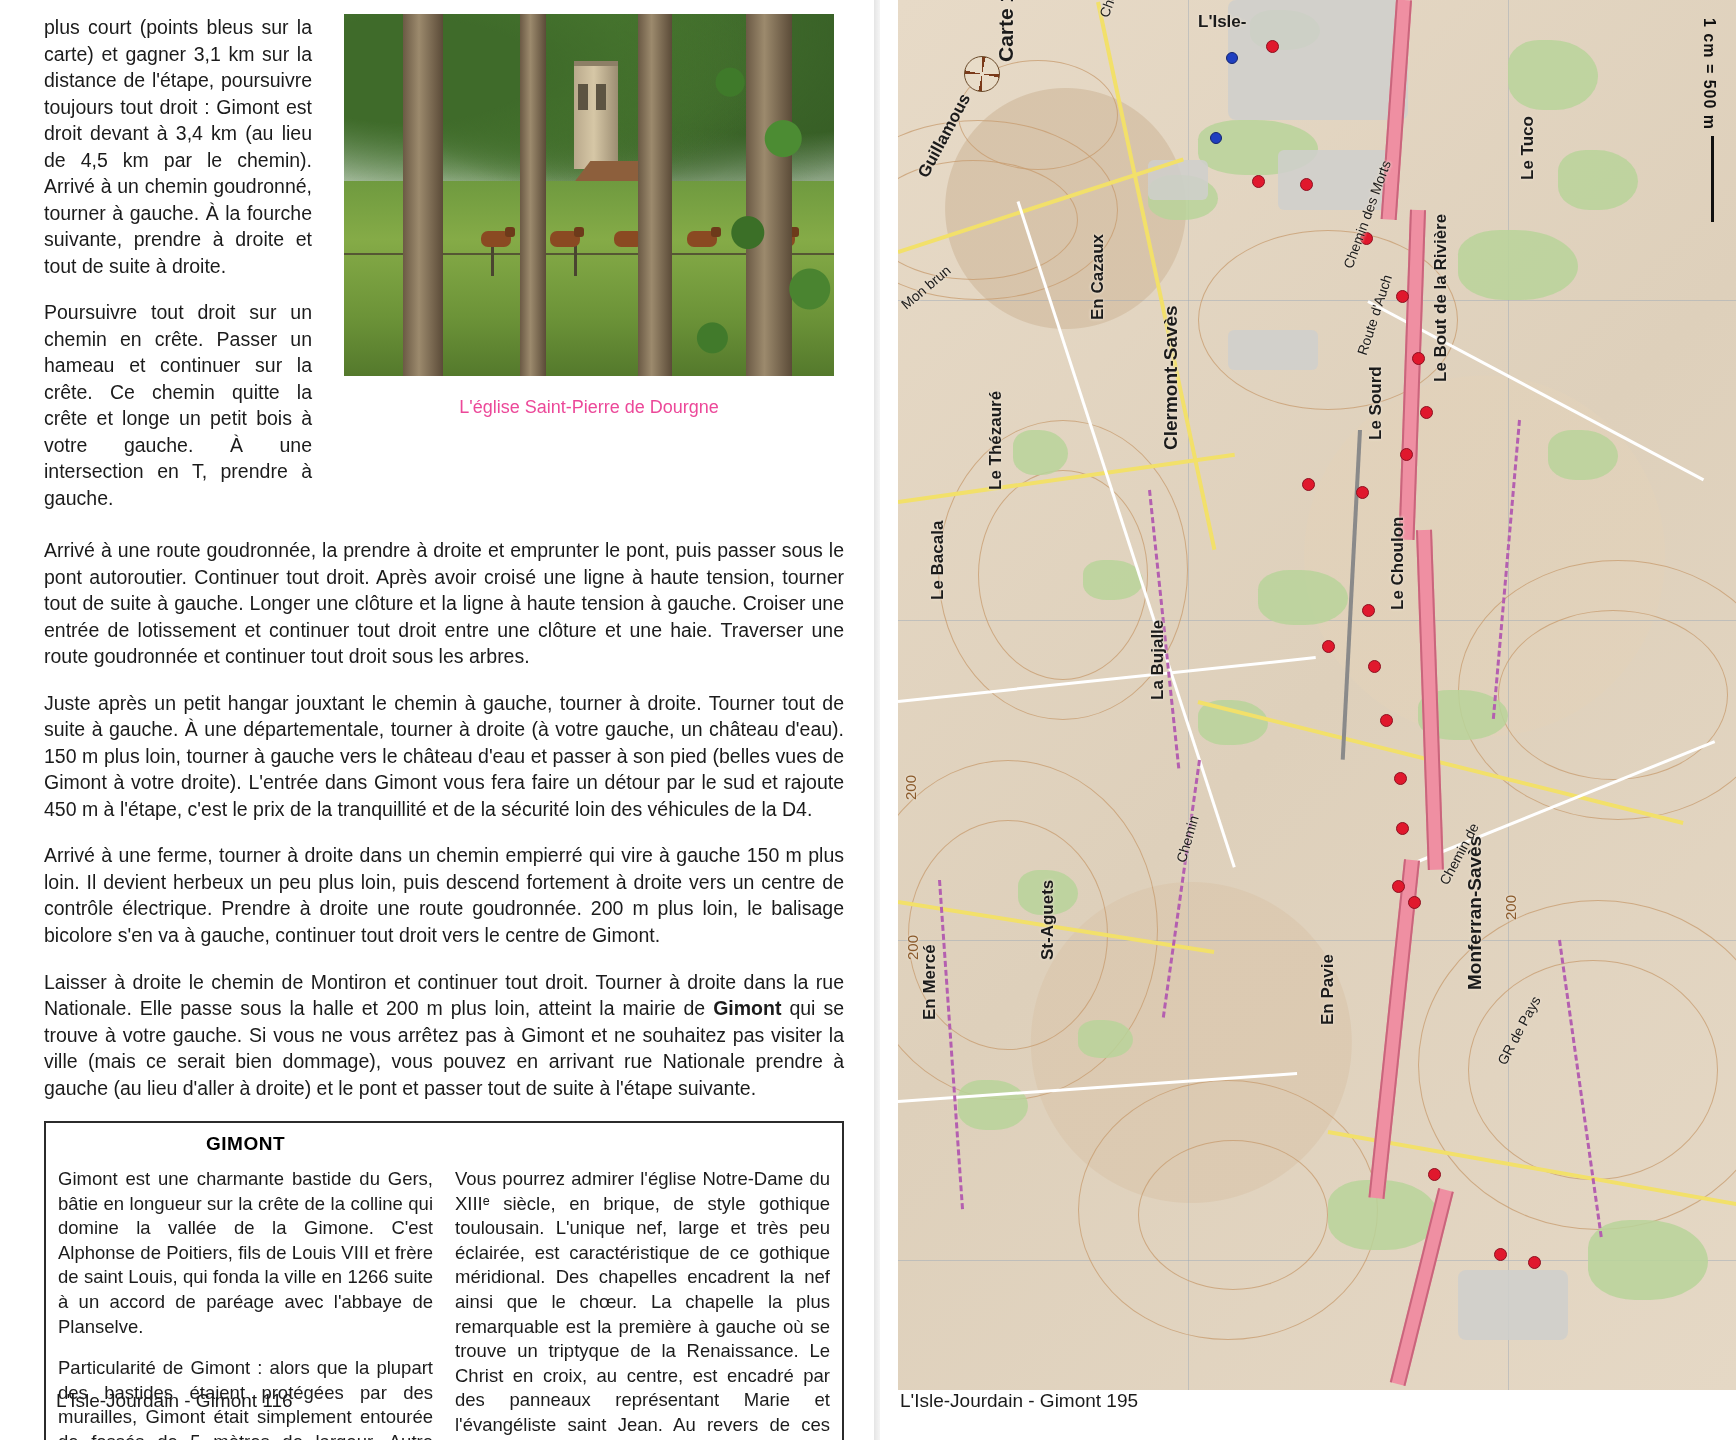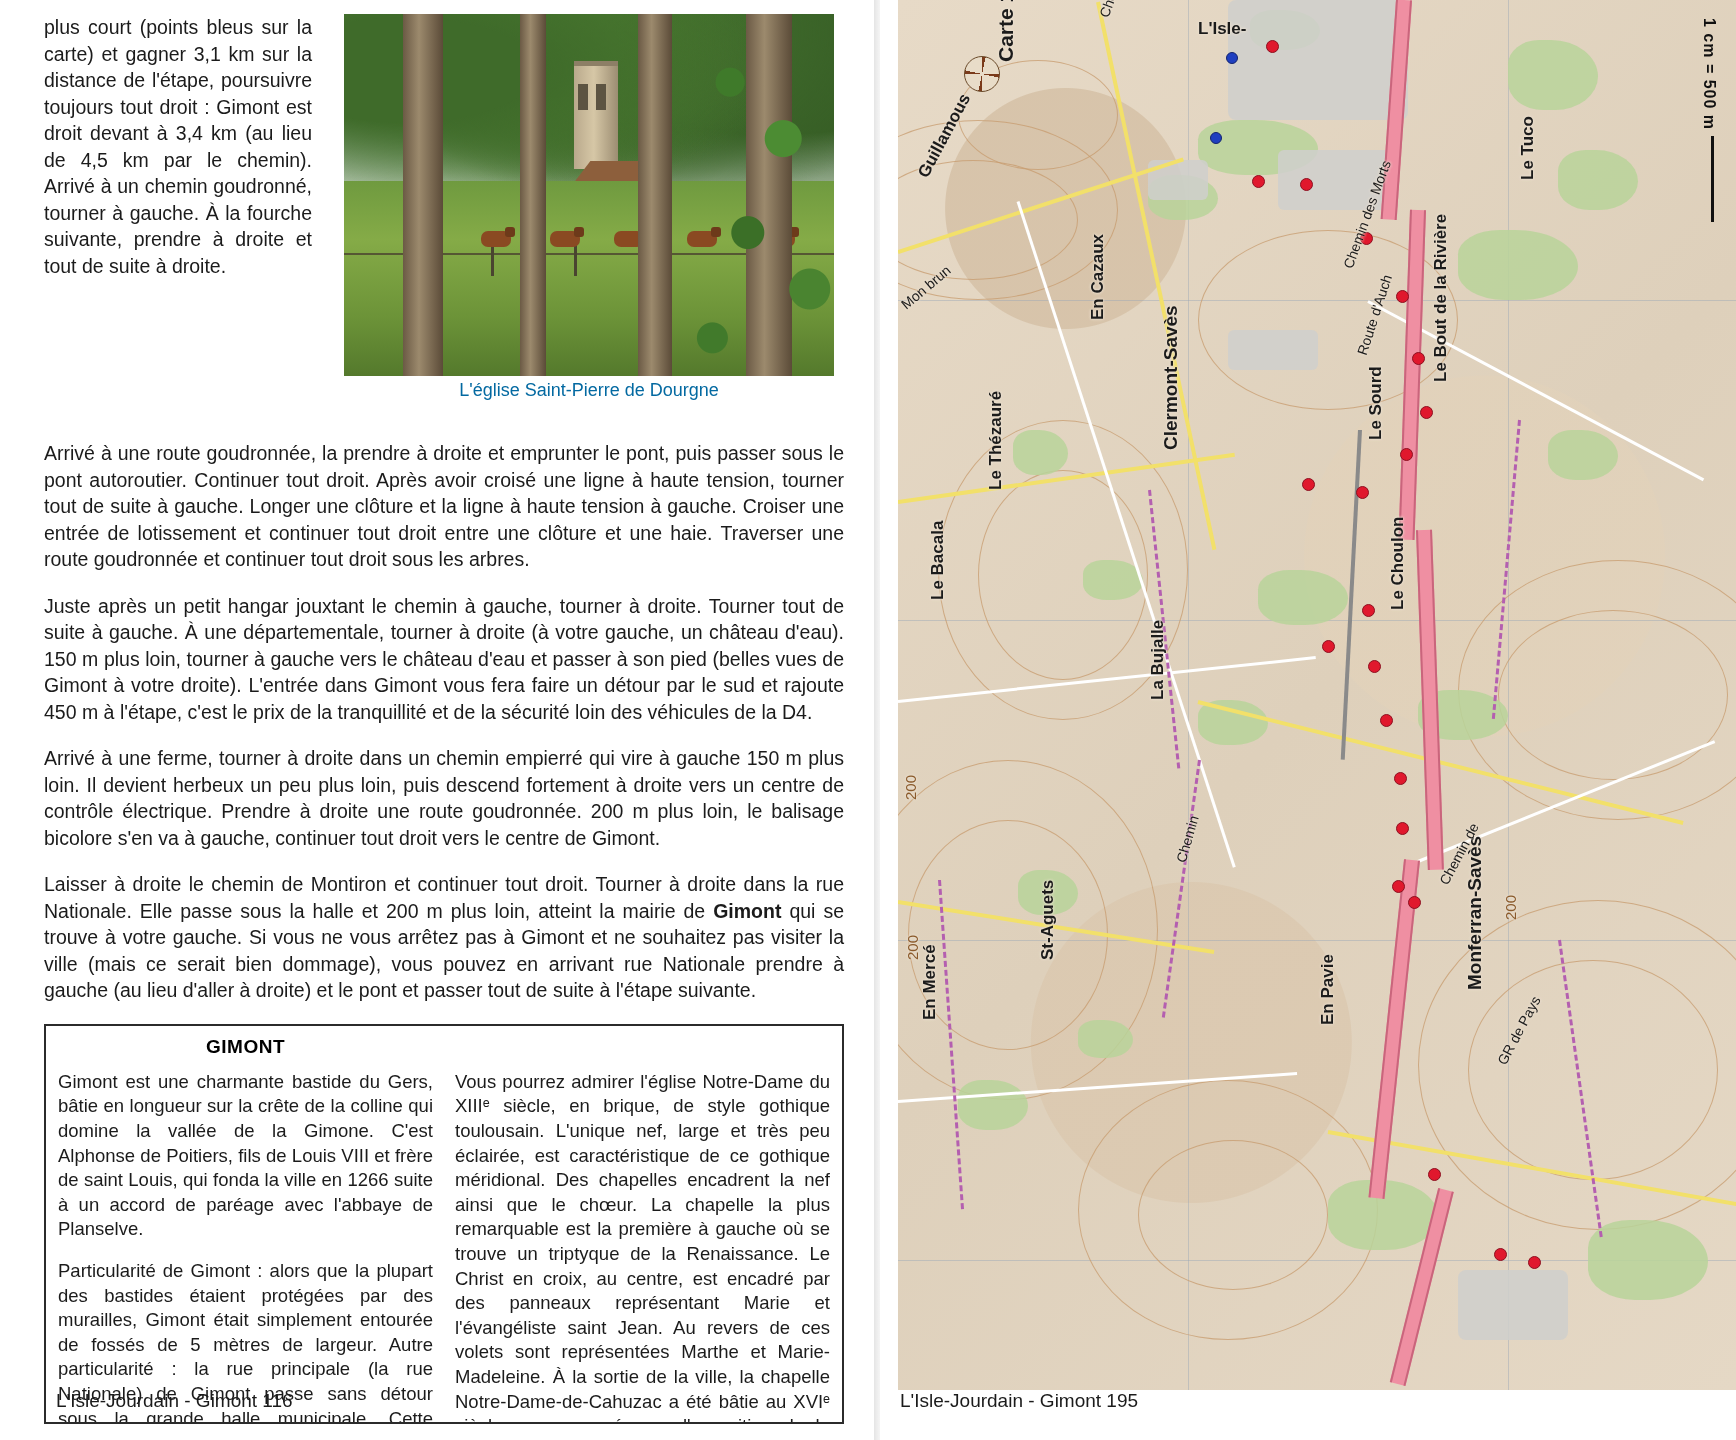--- a/index.html
+++ b/index.html
@@ -124,23 +124,23 @@
     position:absolute; right:-4%; top:-2%; width: 36%; height: 104%;
     background:
       radial-gradient(circle at 30% 20%, #3f7a2a 0 14px, transparent 15px),
       radial-gradient(circle at 60% 35%, #4c8c33 0 18px, transparent 19px),
       radial-gradient(circle at 40% 60%, #3b6f27 0 16px, transparent 17px),
       radial-gradient(circle at 75% 75%, #4a8430 0 20px, transparent 21px),
       radial-gradient(circle at 20% 88%, #417a2b 0 15px, transparent 16px);
   }
   #photo-caption {
     text-align: center;
-    color: #0369a1;
+    color: #ec4899;
     font-size: 18px;
-    padding-top: 4px;
+    padding-top: 21px;
   }
 
   #body-text { clear: both; padding-top: 6px; }
   #body-text p { margin: 0 0 20px 0; }
   #body-text p:first-child { margin-top: 0; }
   .b { font-weight: bold; }
 
   
   #gimont-box {
     margin-top: 6px;
@@ -297,20 +297,21 @@
           <div class="trunk t2"></div>
           <div class="trunk t3"></div>
           <div class="trunk t4"></div>
           <div class="ph-leaves"></div>
         </div>
         <div id="photo-caption">L'église Saint-Pierre de Dourgne</div>
       </div>
 
       <div id="intro-text" class="col-text">
         <p>plus court (points bleus sur la carte) et gagner 3,1 km sur la distance de l'étape, poursuivre toujours tout droit : Gimont est droit devant à 3,4 km (au lieu de 4,5 km par le chemin). Arrivé à un chemin goudronné, tourner à gauche. À la fourche suivante, prendre à droite et tout de suite à droite.</p>
+        <p>Poursuivre tout droit sur un chemin en crête. Passer un hameau et continuer sur la crête. Ce chemin quitte la crête et longe un petit bois à votre gauche. À une intersection en T, prendre à gauche.</p>
       </div>
     </div>
 
     <div id="body-text" class="col-text">
       <p>Arrivé à une route goudronnée, la prendre à droite et emprunter le pont, puis passer sous le pont autoroutier. Continuer tout droit. Après avoir croisé une ligne à haute tension, tourner tout de suite à gauche. Longer une clôture et la ligne à haute tension à gauche. Croiser une entrée de lotissement et continuer tout droit entre une clôture et une haie. Traverser une route goudronnée et continuer tout droit sous les arbres.</p>
       <p>Juste après un petit hangar jouxtant le chemin à gauche, tourner à droite. Tourner tout de suite à gauche. À une départementale, tourner à droite (à votre gauche, un château d'eau). 150 m plus loin, tourner à gauche vers le château d'eau et passer à son pied (belles vues de Gimont à votre droite). L'entrée dans Gimont vous fera faire un détour par le sud et rajoute 450 m à l'étape, c'est le prix de la tranquillité et de la sécurité loin des véhicules de la D4.</p>
       <p>Arrivé à une ferme, tourner à droite dans un chemin empierré qui vire à gauche 150 m plus loin. Il devient herbeux un peu plus loin, puis descend fortement à droite vers un centre de contrôle électrique. Prendre à droite une route goudronnée. 200 m plus loin, le balisage bicolore s'en va à gauche, continuer tout droit vers le centre de Gimont.</p>
       <p><span>Laisser à droite le chemin de Montiron et continuer tout droit. Tourner à droite dans la rue Nationale. Elle passe sous la halle et 200 m plus loin, atteint la mairie de </span><span class="b">Gimont</span><span> qui se trouve à votre gauche. Si vous ne vous arrêtez pas à Gimont et ne souhaitez pas visiter la ville (mais ce serait bien dommage), vous pouvez en arrivant rue Nationale prendre à gauche (au lieu d'aller à droite) et le pont et passer tout de suite à l'étape suivante.</span></p>
     </div>
 
@@ -441,21 +442,21 @@
         <div class="star"></div>
       </div>
 
       <div class="mlabel" style="left:96px;top:62px;font-size:21px;transform-origin:left top;transform:rotate(-90deg)">Carte 1</div>
 
       <div id="scale">
         <span>1 cm = 500 m</span>
         <span class="bar"></span>
       </div>
 
-      <div class="mlabel" style="left:300px;top:19px">L'Isle-</div>
+      <div class="mlabel" style="left:300px;top:12px">L'Isle-</div>
       <div class="mlabel rot-p60" style="left:16px;top:172px">Guillamous</div>
       <div class="mlabel small" style="left:0px;top:300px;transform-origin:left top;transform:rotate(-40deg)">Mon brun</div>
       <div class="mlabel small" style="left:198px;top:14px;transform-origin:left top;transform:rotate(-70deg)">Chemin de la</div>
       <div class="mlabel rot-90" style="left:620px;top:180px">Le Tuco</div>
       <div class="mlabel small" style="left:442px;top:265px;transform-origin:left top;transform:rotate(-70deg)">Chemin des Morts</div>
       <div class="mlabel small" style="left:456px;top:352px;transform-origin:left top;transform:rotate(-72deg)">Route d'Auch</div>
       <div class="mlabel rot-90" style="left:190px;top:320px">En Cazaux</div>
       <div class="mlabel rot-90" style="left:534px;top:382px;line-height:1.1">Le Bout de la Rivière</div>
       <div class="mlabel rot-90" style="left:88px;top:490px">Le Thézauré</div>
       <div class="mlabel rot-90" style="left:262px;top:450px;font-size:19px">Clermont-Savès</div>

